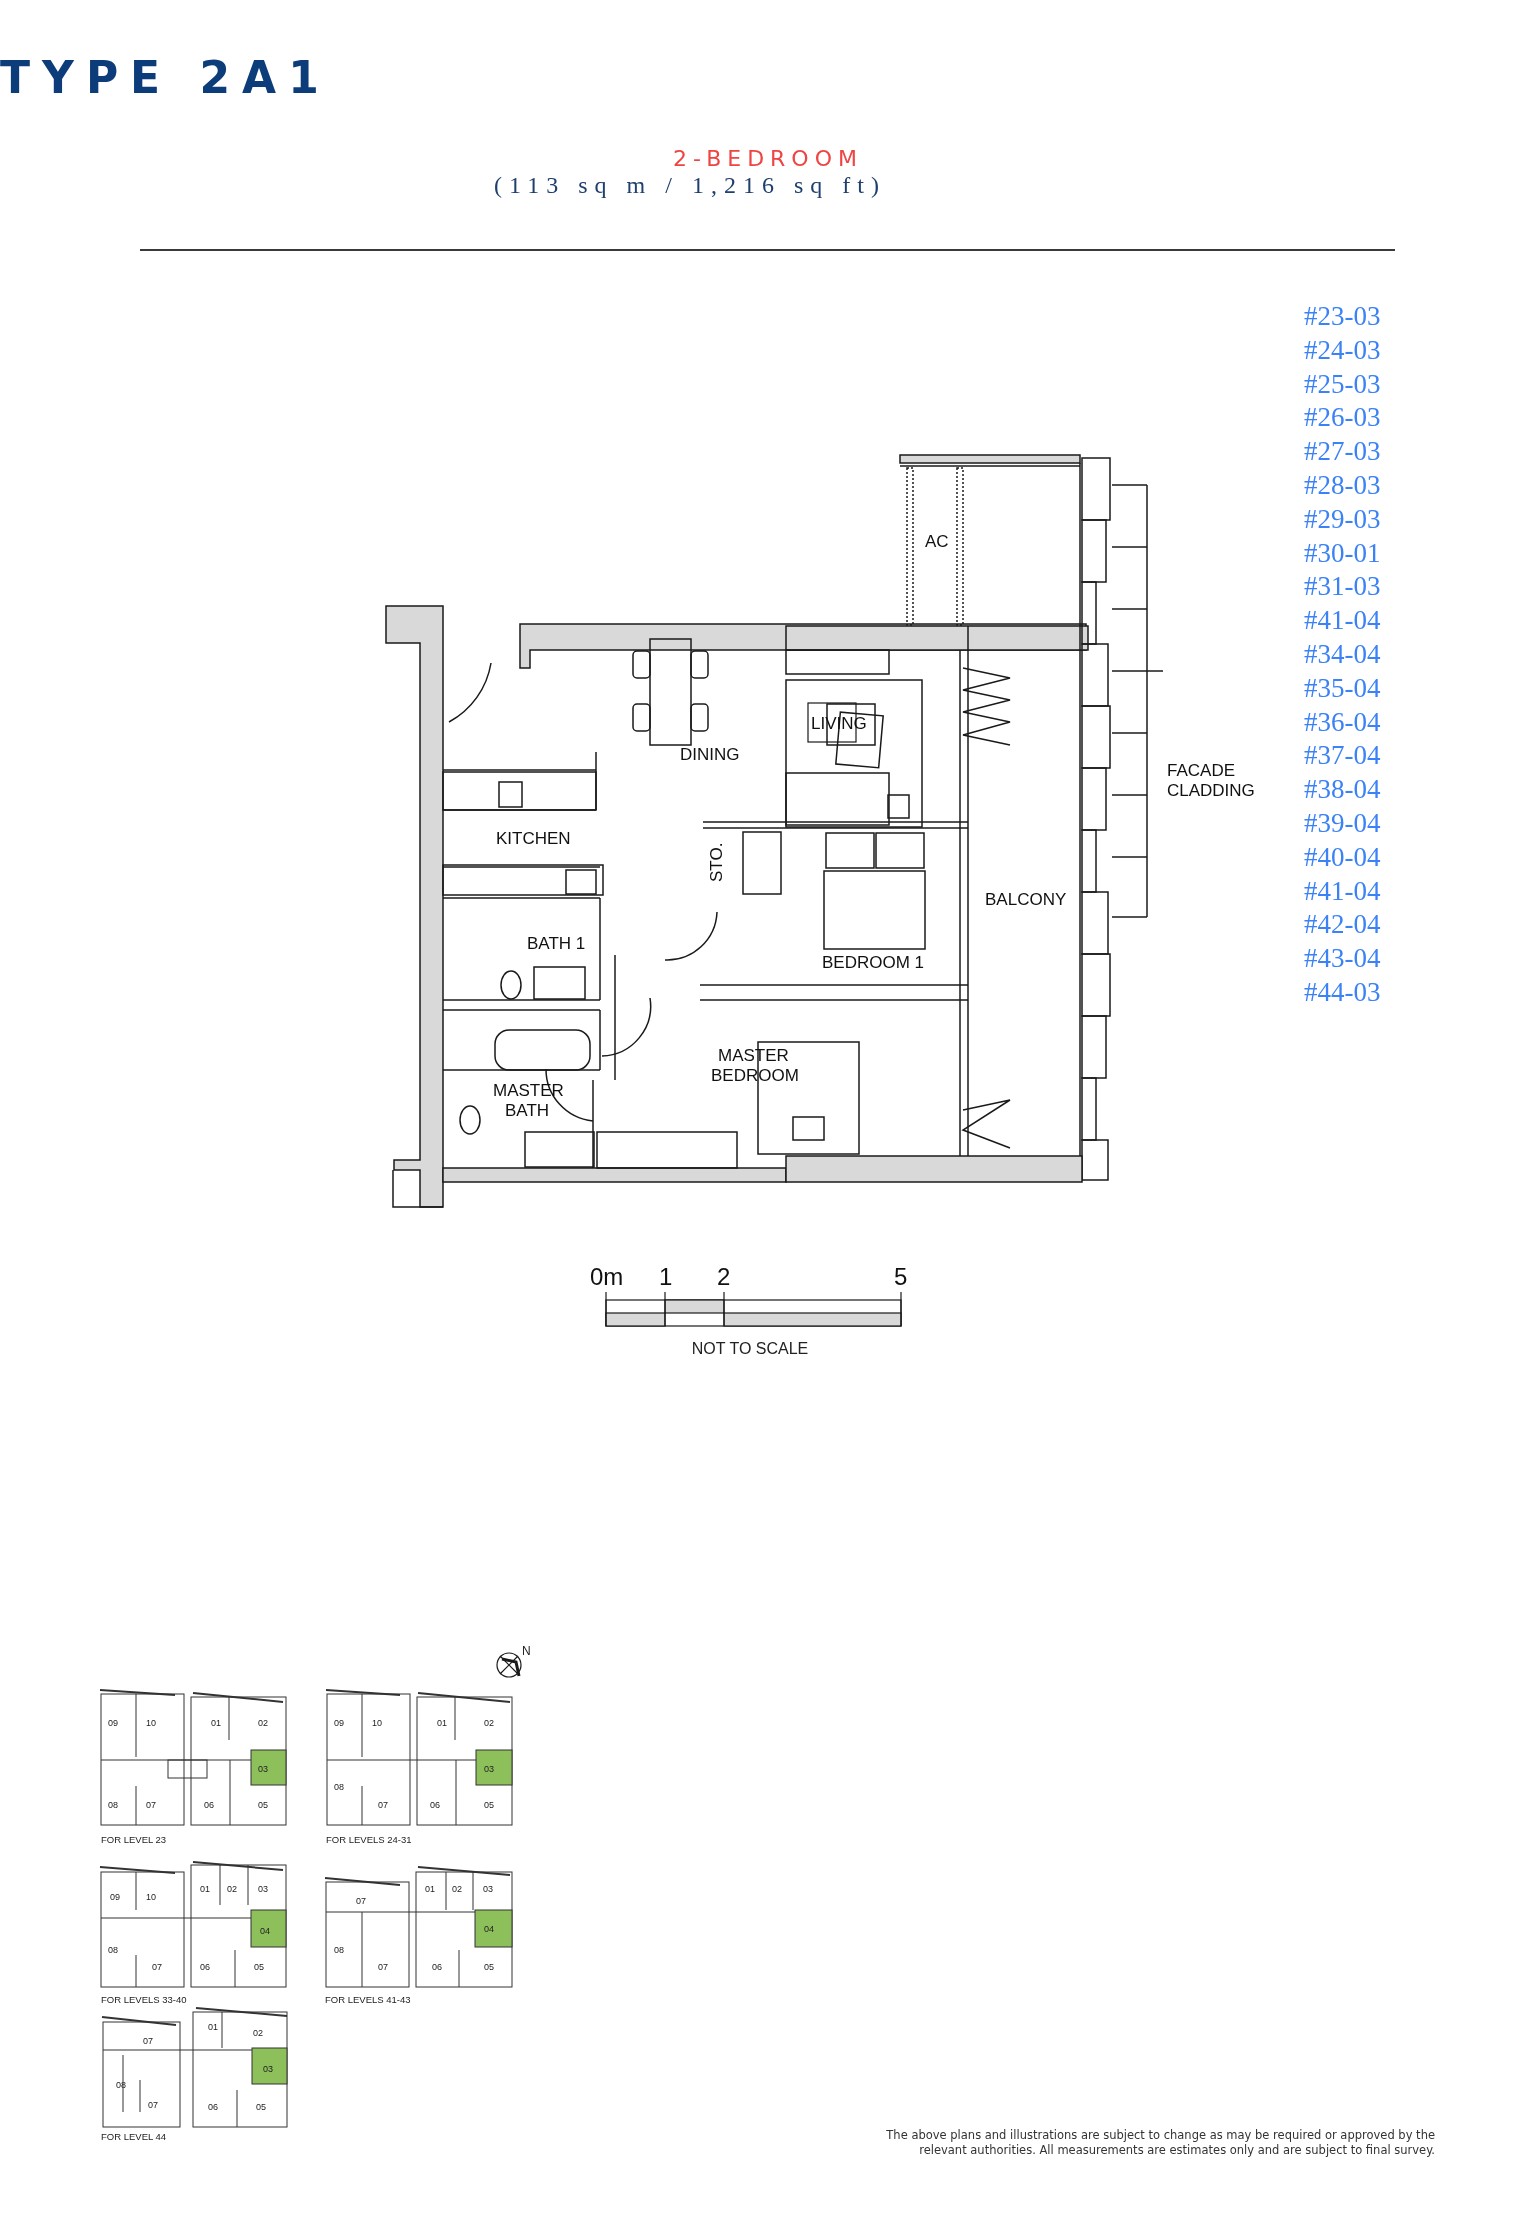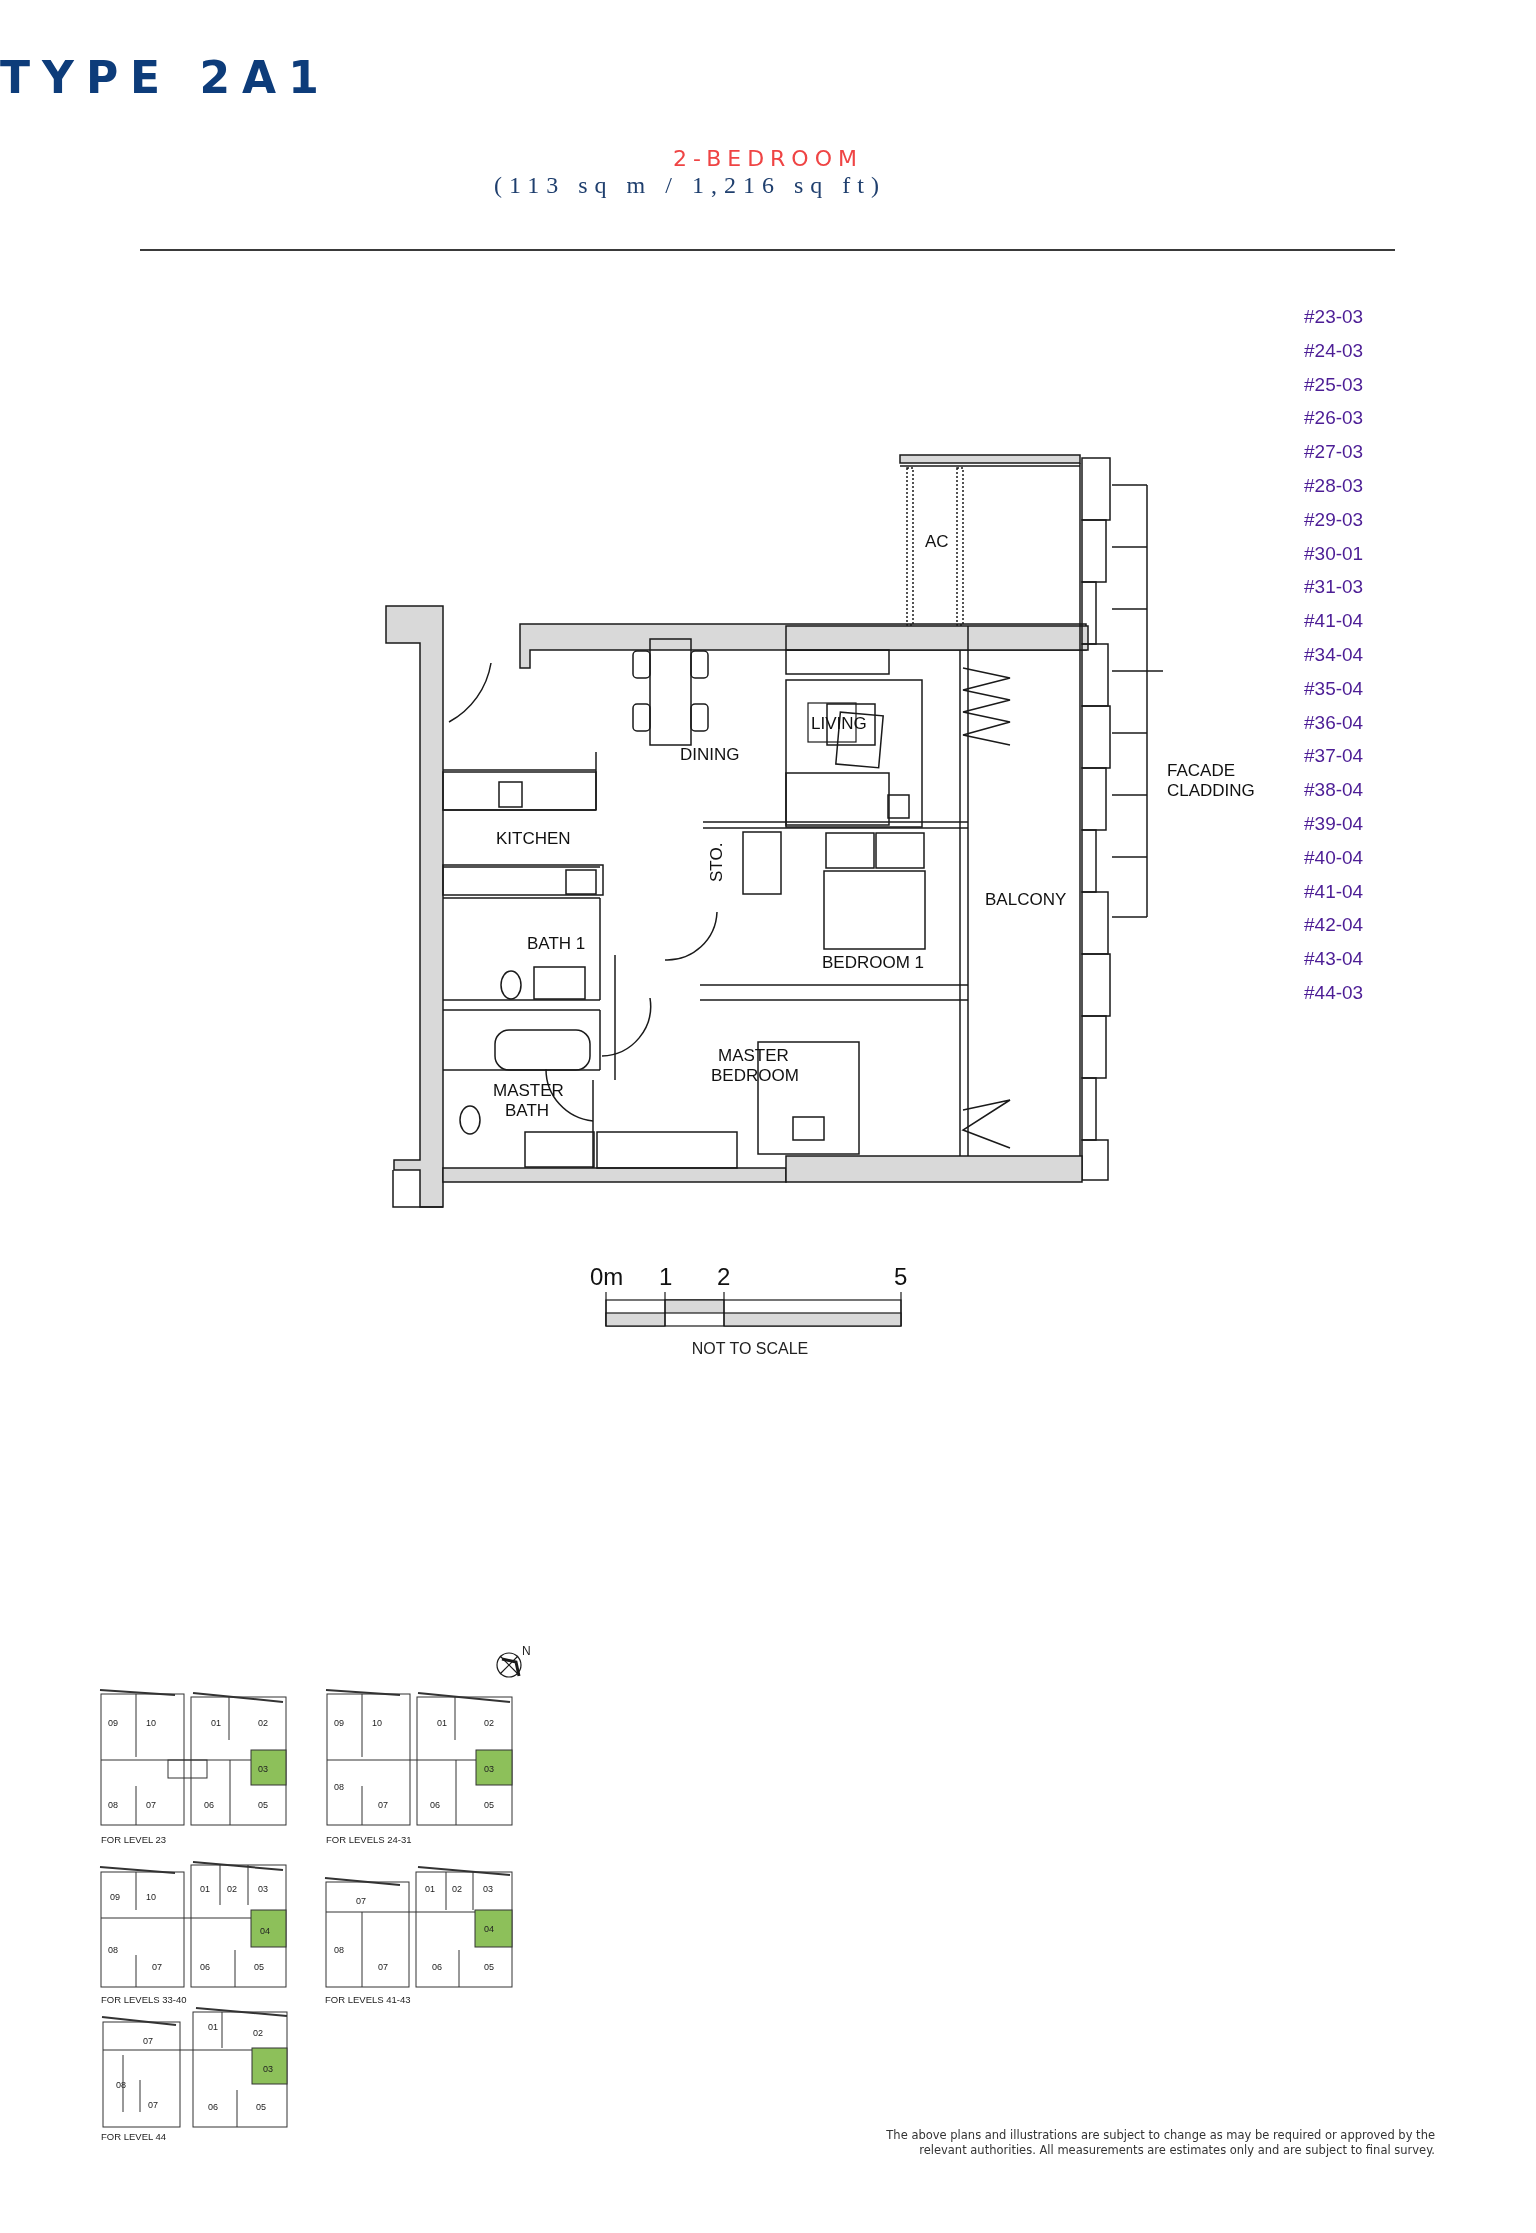--- a/index.html
+++ b/index.html
@@ -7,21 +7,21 @@
          font-family: "Liberation Sans", "DejaVu Sans", sans-serif; color: #1a1a1a; }
   .title { position: absolute; left: 0; width: 1536px; top: 52px; text-align: left;
            font-family: "DejaVu Sans", sans-serif; font-weight: bold; font-size: 44px;
            letter-spacing: 12px; color: #0d3c7a; }
   .subtitle { position: absolute; left: 0; width: 1536px; top: 130px; text-align: center;
               font-family: "DejaVu Sans", sans-serif; font-size: 22px; letter-spacing: 6px; color: #ef4444; margin-top: 16px; }
   .area { position: absolute; left: 0; width: 1380px; top: 172px; text-align: center;
           font-family: Liberation Serif, serif; font-size: 24px; letter-spacing: 7px; color: #1f3f6e; }
   .rule { position: absolute; left: 140px; top: 249px; width: 1255px; height: 2px; background: #3a3a3a; }
   .units { position: absolute; left: 1304px; top: 300px; width: 120px; margin: 0; padding: 0; list-style: none; }
-  .units li { font-family: Liberation Sans, sans-serif; font-size: 19px; line-height: 33.8px; color: #4c1d95; }
+  .units li { font-family: Liberation Serif, serif; font-size: 27px; line-height: 33.8px; color: #3b82f6; }
   svg.plan { position: absolute; left: 0; top: 0; }
   .lbl { font-family: "Liberation Sans", sans-serif; font-size: 17px; fill: #111; }
   .scale-lbl { font-family: "Liberation Sans", sans-serif; font-size: 24px; fill: #111; }
   .nts { position: absolute; left: 600px; width: 300px; top: 1340px; text-align: center;
          font-family: Liberation Sans, sans-serif; font-size: 16px; color: #222; }
   .kp-caption { font-family: "Liberation Sans", sans-serif; font-size: 9.5px; fill: #222; }
   .kp-num { font-family: "Liberation Sans", sans-serif; font-size: 9px; fill: #222; }
   .disclaimer { position: absolute; left: 800px; width: 635px; top: 2128px; text-align: right;
                 font-family: "DejaVu Sans", sans-serif; font-size: 11.5px; line-height: 15px; color: #333; }
 </style>

